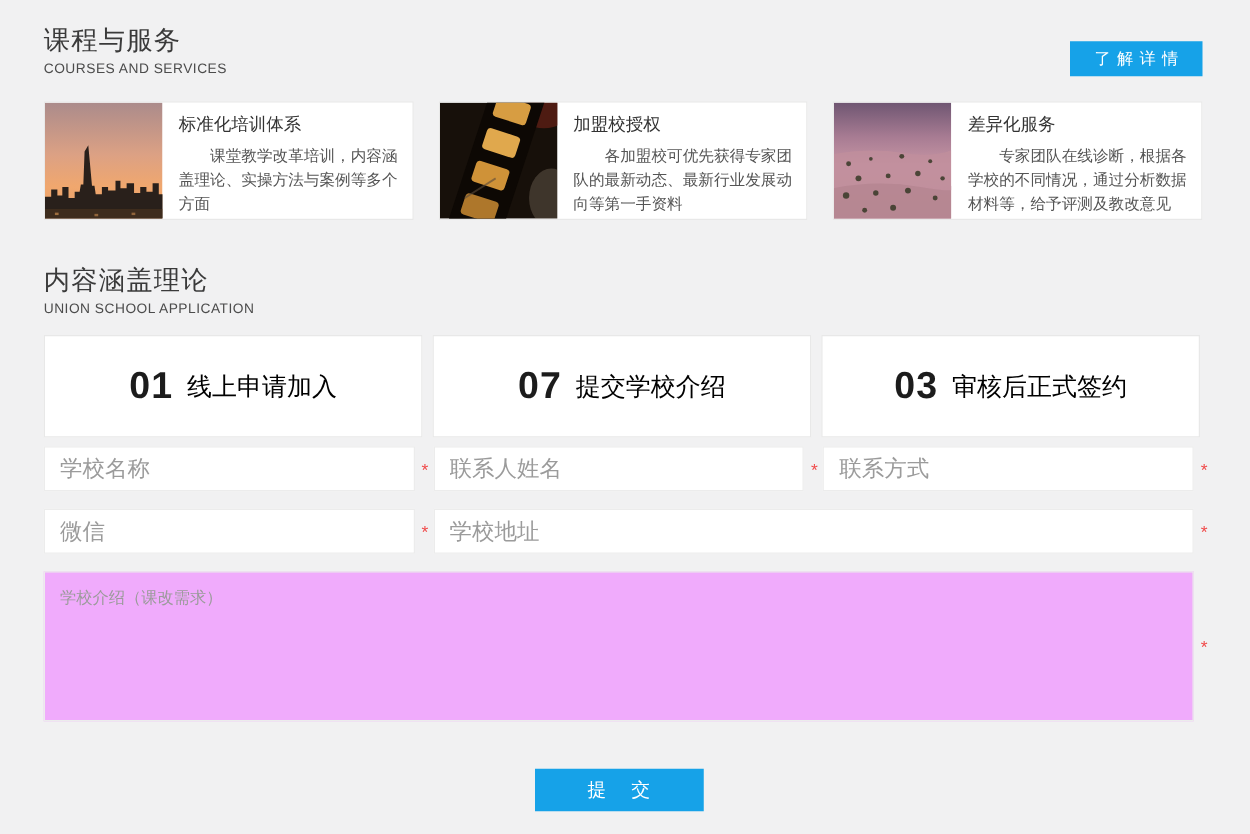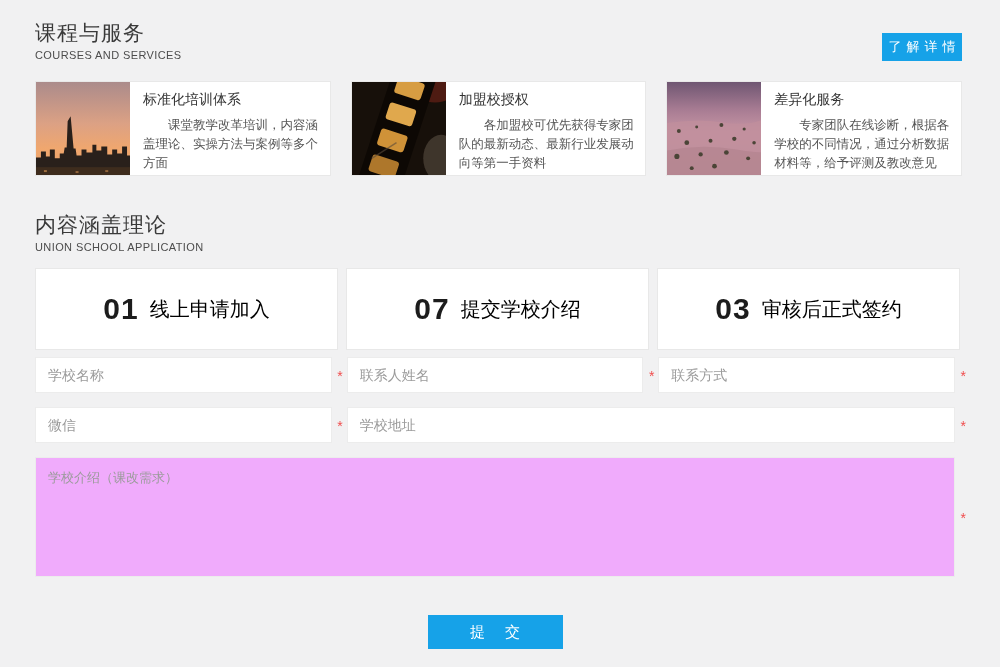--- a/index.html
+++ b/index.html
@@ -12,21 +12,21 @@
   }
   .page { padding: 20px 38px 0 35px; }
 
   
   .sec-head { display: flex; justify-content: space-between; align-items: center; }
   .sec-title { font-size: 21px; font-weight: 500; color: #3a3a3a; letter-spacing: 1px; line-height: 25px; }
   .sec-sub { font-size: 11px; color: #4c4c4c; letter-spacing: .4px; line-height: 14px; margin-top: 3px; }
   .btn-detail {
     background: #16a2e8; color: #fff; border: none; cursor: pointer;
     font-size: 13px; letter-spacing: 5px; text-indent: 5px;
-    width: 80px; height: 28px; margin-top: 11px;
+    width: 106px; height: 28px; margin-top: 11px;
     font-family: inherit;
   }
 
   
   .cards { display: flex; gap: 20px; margin-top: 19px; }
   .card {
     width: 303px; height: 95px; background: #fff;
     border: 1px solid #e8e8e8; display: flex; overflow: hidden;
   }
   .card-img { width: 94px; height: 93px; flex: 0 0 94px; display: block; }
@@ -44,21 +44,21 @@
   .step-num { font-size: 30px; font-weight: 700; color: #1c1c1c; letter-spacing: 1px; }
   .step-label { font-size: 20px; color: #000000; margin-left: 11px; }
 
   
   .form { margin-top: 7px; width: 920px; }
   .frow { display: grid; grid-template-columns: 1fr 1fr 1fr; column-gap: 15px; margin-bottom: 14px; }
   .fwrap { position: relative; }
   .fwrap.span2 { grid-column: 2 / 4; }
   .finput {
     width: 100%; height: 36px; background: #fff; border: 1px solid #ececec;
-    padding: 0 12px; font-size: 14px; color: #333; outline: none;
+    padding: 0 12px; font-size: 18px; color: #333; outline: none;
     font-family: inherit;
   }
   .finput::placeholder, .ftext::placeholder { color: #9b9b9b; }
   .ftext {
     width: 100%; height: 120px; background: #f0abfc; border: 1px solid #ececec;
     padding: 11px 12px; font-size: 13px; color: #333; outline: none; resize: none;
     font-family: inherit; display: block;
   }
   .req {
     position: absolute; right: -11px; top: 50%; transform: translateY(-45%);

